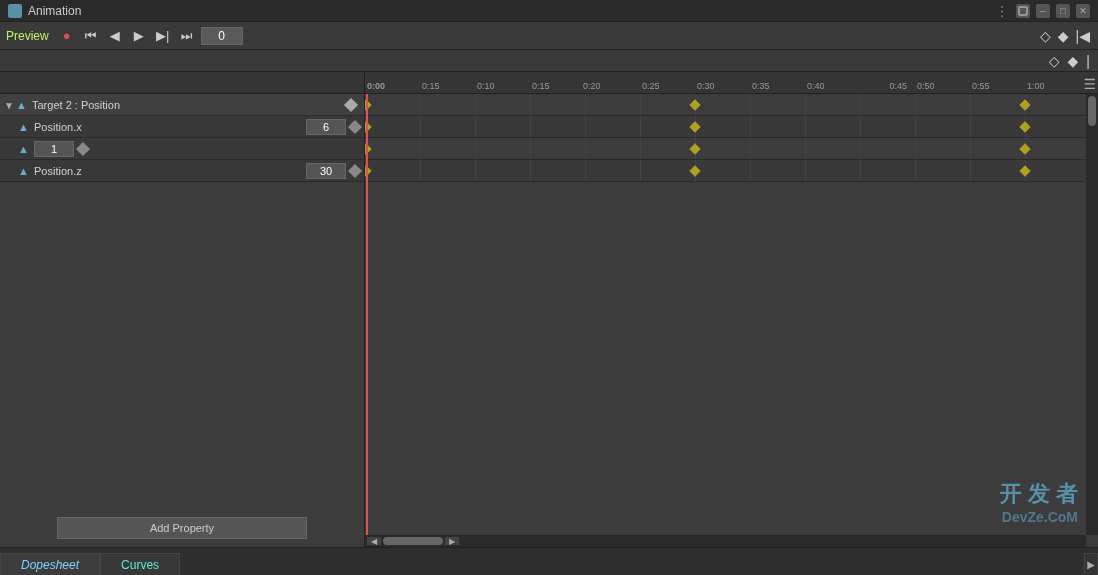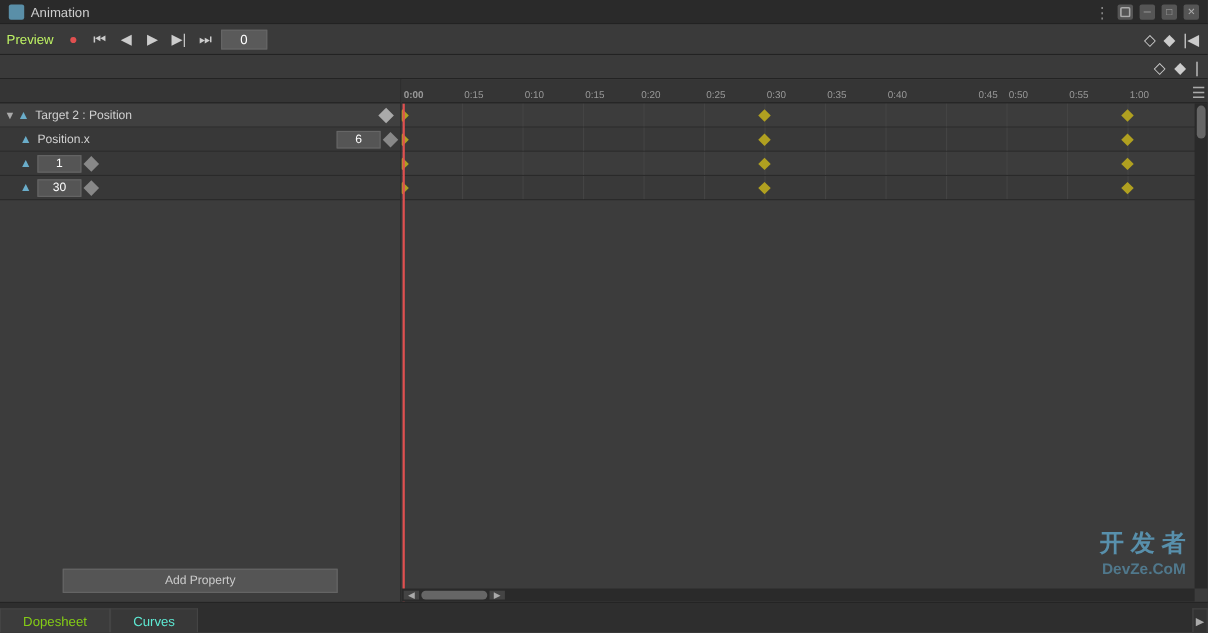--- a/index.html
+++ b/index.html
@@ -351,21 +351,22 @@
       border: 1px solid #444;
       border-bottom: none;
       color: #5eead4;
       font-size: 12px;
       cursor: pointer;
       display: flex;
       align-items: center;
     }
     .bottom-tab.active {
       background: #3c3c3c;
-      color: #84cc16;
+      color: #7dd3fc;
+      font-style: italic;
     }
     .bottom-scroll-arrow {
       width: 14px;
       height: 22px;
       background: #333;
       border: 1px solid #444;
       border-bottom: none;
       display: flex;
       align-items: center;
       justify-content: center;
@@ -462,20 +463,21 @@
       </div>
 
       <div class="track-item property">
         <span class="track-icon" style="color:#6aadca;">▲</span>
         <input class="track-value" type="text" value="1" style="">
         <span style="width:10px;height:10px;display:inline-block;background:#888;transform:rotate(45deg);"></span>
       </div>
 
       <div class="track-item property">
         <span class="track-icon" style="color:#6aadca;">▲</span>
+        <span class="track-name">Position.z</span>
         <input class="track-value" type="text" value="30" style="">
         <span style="width:10px;height:10px;display:inline-block;background:#888;transform:rotate(45deg);"></span>
       </div>
 
     </div>
 
     <button class="add-property-btn">Add Property</button>
   </div>
 
   <div class="right-panel" style="position:relative;">

